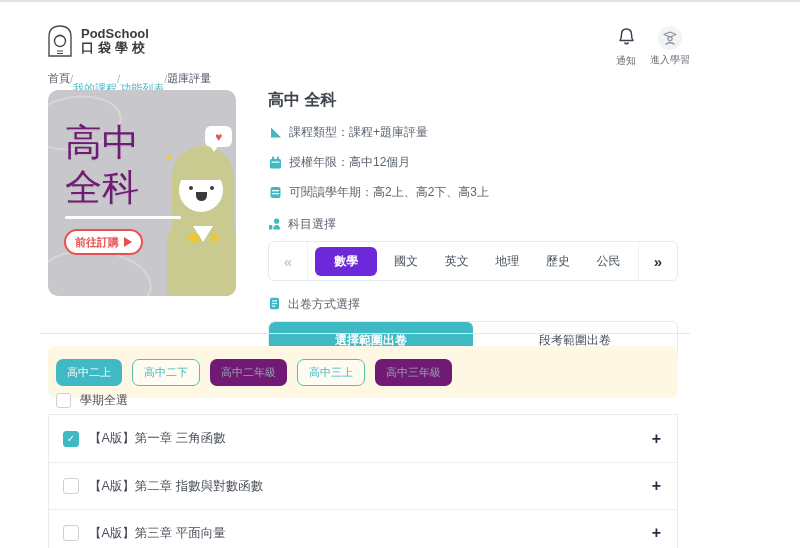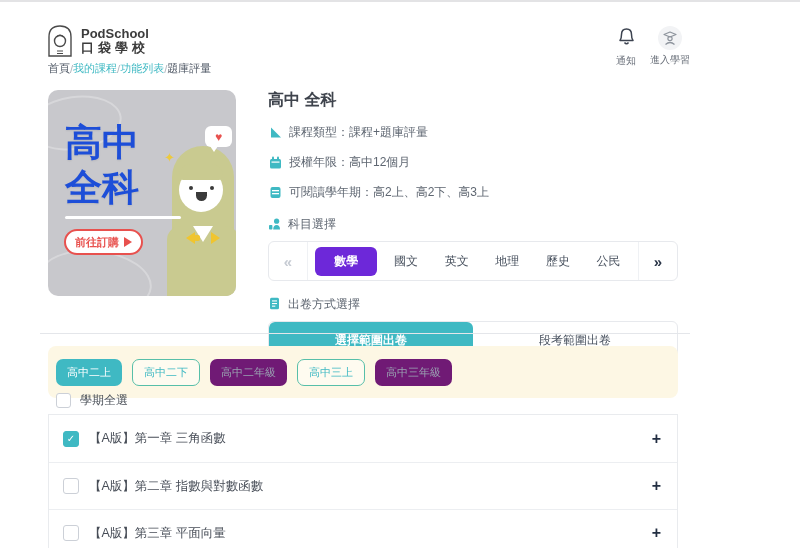--- a/index.html
+++ b/index.html
@@ -18,29 +18,29 @@
   .logo-line1{font-size:13px;font-weight:bold;color:#3c3c3c;}
   .logo-line2{font-size:13px;font-weight:bold;color:#3c3c3c;letter-spacing:4px;}
   .header-actions{display:flex;gap:14px;margin-top:2px;}
   .h-action{display:flex;flex-direction:column;align-items:center;gap:3px;cursor:pointer;}
   .h-action .lbl{font-size:10px;color:#6a707a;}
   .avatar-circle{width:24px;height:24px;border-radius:50%;background:#f2f3f5;display:flex;align-items:center;justify-content:center;}
 
   
   .breadcrumb{position:absolute;left:48px;top:61px;font-size:11px;color:#4d5663;display:flex;align-items:center;}
   .breadcrumb .sep{color:#aeb4bd;}
-  .crumb-link{color:#3fb9c3;cursor:pointer;}
+  .crumb-link{color:#3fb9c3;cursor:pointer;margin-top:20px;}
   .crumb-plain{color:#4d5663;}
 
   
   .cover{position:absolute;left:48px;top:90px;width:188px;height:206px;background:#c8c8cc;border-radius:10px;overflow:hidden;cursor:pointer;}
   .cover .doodle1,.cover .doodle2{position:absolute;border:2px solid rgba(255,255,255,.28);border-radius:50%;}
   .doodle1{width:90px;height:50px;left:-20px;top:6px;border-color:rgba(255,255,255,.22) transparent transparent transparent;transform:rotate(-8deg);}
   .doodle2{width:110px;height:60px;left:-10px;bottom:-18px;border-color:rgba(255,255,255,.22) transparent transparent transparent;transform:rotate(6deg);}
-  .cover-title{position:absolute;left:17px;top:30px;color:#1d4ed8;font-weight:bold;font-size:37px;line-height:45px;text-shadow:0 1px 2px rgba(0,0,0,.08);}
+  .cover-title{position:absolute;left:17px;top:30px;color:#701a75;font-weight:normal;font-size:37px;line-height:45px;text-shadow:0 1px 2px rgba(0,0,0,.08);}
   .cover-underline{position:absolute;left:17px;top:126px;width:116px;height:3px;background:#fff;border-radius:2px;}
   .cover-cta{position:absolute;left:16px;top:139px;height:22px;background:#fff;border:2px solid #e8514e;border-radius:13px;display:flex;align-items:center;gap:5px;padding:0 9px;color:#e8514e;font-size:11px;font-weight:bold;cursor:pointer;}
   .cta-play{width:0;height:0;border-left:8px solid #e8514e;border-top:5px solid transparent;border-bottom:5px solid transparent;}
   
   .girl-hair{position:absolute;left:124px;top:56px;width:62px;height:150px;background:#c9ca90;border-radius:31px 31px 0 0;}
   .girl-face{position:absolute;left:131px;top:78px;width:44px;height:44px;background:#fff;border-radius:50%;}
   .girl-bangs{position:absolute;left:131px;top:74px;width:44px;height:16px;background:#c9ca90;border-radius:22px 22px 8px 8px;}
   .girl-eye{position:absolute;width:4px;height:4px;background:#3a3a3a;border-radius:50%;top:96px;}
   .eye-l{left:141px;} .eye-r{left:162px;}
   .girl-mouth{position:absolute;left:148px;top:102px;width:11px;height:9px;background:#3a3a3a;border-radius:0 0 8px 8px;}

